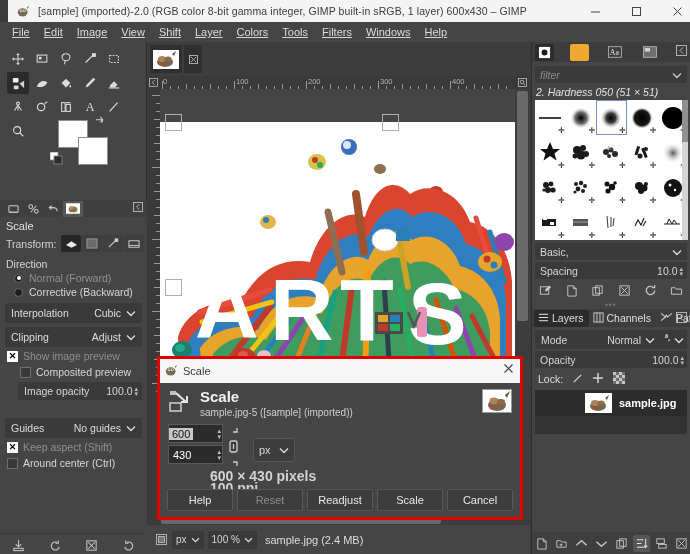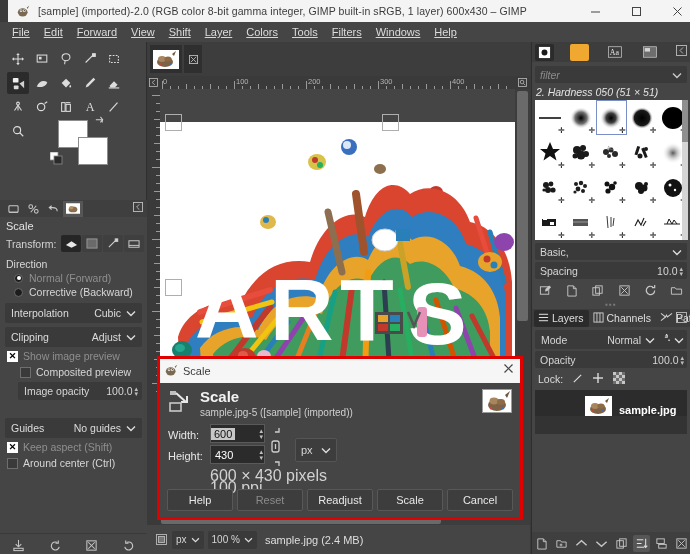--- a/index.html
+++ b/index.html
@@ -137,21 +137,21 @@
   .dock-divider { height:6px; display:flex; align-items:center; justify-content:center; color:#7a7a7a; font-size:8px; letter-spacing:1px;}
 
   .layer-tabs { height:18px; background:#3d3d3d; display:flex; align-items:center; padding-left:2px; position:relative; margin-top:2px;}
   .ltab { display:flex; align-items:center; gap:3px; padding:2px 5px 2px 4px; font-size:10.5px; color:#dfdfdf; border-radius:2px;}
   .ltab.on { background:#2b2b2b;}
 
   .moderow { margin:3px 3px 0 3px; height:19px; background:#3a3a3a; border-radius:2px; display:flex; align-items:center; padding:0 3px 0 6px; justify-content:space-between; font-size:10.5px;}
   .opacityrow { margin:2px 3px 0 3px; height:17px; background:#3a3a3a; border-radius:2px; display:flex; align-items:center; padding:0 3px 0 5px; justify-content:space-between; font-size:10.5px;}
   .lockrow { display:flex; align-items:center; gap:9px; padding:4px 0 3px 6px; font-size:10.5px; color:#dcdcdc;}
   .layerlist { margin:1px 3px 0 3px; height:44px; background:#333333;}
-  .layeritem { display:flex; align-items:flex-end; height:26px; background:#2c2c2c; padding-left:50px; gap:7px;}
+  .layeritem { display:flex; align-items:center; height:26px; background:#2c2c2c; padding-left:50px; gap:7px;}
   .layeritem .lthumb { width:27px; height:20px; background:#fff; position:relative; overflow:hidden;}
   .layeritem .lname { font-size:11px; color:#fff; font-weight:bold;}
   .dock-footer { position:absolute; bottom:0; left:0; width:159px; height:22px; background:#3f3f3f; display:flex; align-items:center; justify-content:space-around; color:#c6c6c6;}
   .dock-footer .di.on{background:#565656; border-radius:2px;}
   .dock-footer .di{width:17px;height:17px;display:flex;align-items:center;justify-content:center;}
 
   
   .scaledlg { position:absolute; left:157px; top:356px; width:366px; height:164px; border:3px solid #e00000; background:#454545; z-index:50;}
   .sd-title { height:24px; background:#f6f6f6; display:flex; align-items:center; padding:0 5px; position:relative;}
   .sd-title .t { font-size:11px; color:#3b3b3b; margin-left:5px;}
@@ -164,21 +164,21 @@
   .sd-fields { padding:4px 8px 0 8px; display:flex; align-items:flex-start;}
   .f-labels { width:42px; }
   .f-lab { height:21px; display:flex; align-items:center; font-size:11px; color:#e6e6e6;}
   .f-inputs { width:55px; }
   .f-in { height:19px; background:#2b2b2b; border:1px solid #5a5a5a; display:flex; align-items:center; margin-bottom:2px; position:relative;}
   .f-in .val { font-size:11px; color:#fff; padding-left:4px;}
   .f-in .val.sel { background:#c7c7c7; color:#111; padding:0 3px;}
   .f-in .spin { position:absolute; right:1px; top:0; height:17px; display:flex; flex-direction:column; justify-content:center; line-height:6px; font-size:7px; color:#c2c2c2;}
   .chainbox { width:22px; display:flex; flex-direction:column; align-items:center; padding-top:1px;}
   .unitsel { margin-left:8px; margin-top:14px; width:42px; height:24px; background:#3d3d3d; border:1px solid #555; border-radius:2px; display:flex; align-items:center; justify-content:space-between; padding:0 5px; font-size:11px;}
-  .sd-info { padding:1px 8px 0 50px; font-size:16px; color:#d2d2d2; line-height:12px;}
+  .sd-info { padding:1px 8px 0 50px; font-size:14px; color:#d2d2d2; line-height:12px;font-weight:bold;}
   .sd-buttons { position:absolute; bottom:6px; left:0; width:360px; display:flex; justify-content:space-between; padding:0 7px;}
   .sd-btn { width:66px; height:22px; background:#3d3d3d; border:1px solid #585858; border-radius:2px; display:flex; align-items:center; justify-content:center; font-size:11px; color:#e8e8e8;}
   .sd-btn.disabled { color:#8b8b8b;}
 </style>
 </head>
 <body>
 
 <div class="app">
 
   <div class="titlebar">
@@ -209,21 +209,21 @@
             <line x1="1.5" y1="1.5" x2="9.5" y2="9.5" stroke="#444" stroke-width="1"></line>
             <line x1="9.5" y1="1.5" x2="1.5" y2="9.5" stroke="#444" stroke-width="1"></line>
           </svg>
       </div>
     </div>
   </div>
 
   <div class="menubar">
     <div class="mi">File</div>
     <div class="mi">Edit</div>
-    <div class="mi">Forward</div>
+    <div class="mi">Image</div>
     <div class="mi">View</div>
     <div class="mi">Shift</div>
     <div class="mi">Layer</div>
     <div class="mi">Colors</div>
     <div class="mi">Tools</div>
     <div class="mi">Filters</div>
     <div class="mi">Windows</div>
     <div class="mi">Help</div>
   </div>
 
@@ -1227,24 +1227,20 @@
             <ellipse cx="11" cy="11" rx="4.5" ry="3.4" fill="#a8855c"></ellipse>
             <ellipse cx="18" cy="12" rx="4" ry="3" fill="#8e6a47"></ellipse>
             <path d="M22 5l5-4-3 7z" fill="#6f563c"></path>
             <circle cx="8" cy="18" r="1.4" fill="#c04b3a"></circle>
             <circle cx="20" cy="18" r="1.3" fill="#3a6fc0"></circle>
           </svg>
       </span>
     </div>
 
     <div class="sd-fields">
-      <div class="f-labels">
-        <div class="f-lab">Width:</div>
-        <div class="f-lab">Height:</div>
-      </div>
       <div class="f-inputs">
         <div class="f-in">
           <span class="val sel">600</span>
           <span class="spin">
               <span>▴</span>
               <span>▾</span>
             </span>
         </div>
         <div class="f-in">
           <span class="val">430</span>

